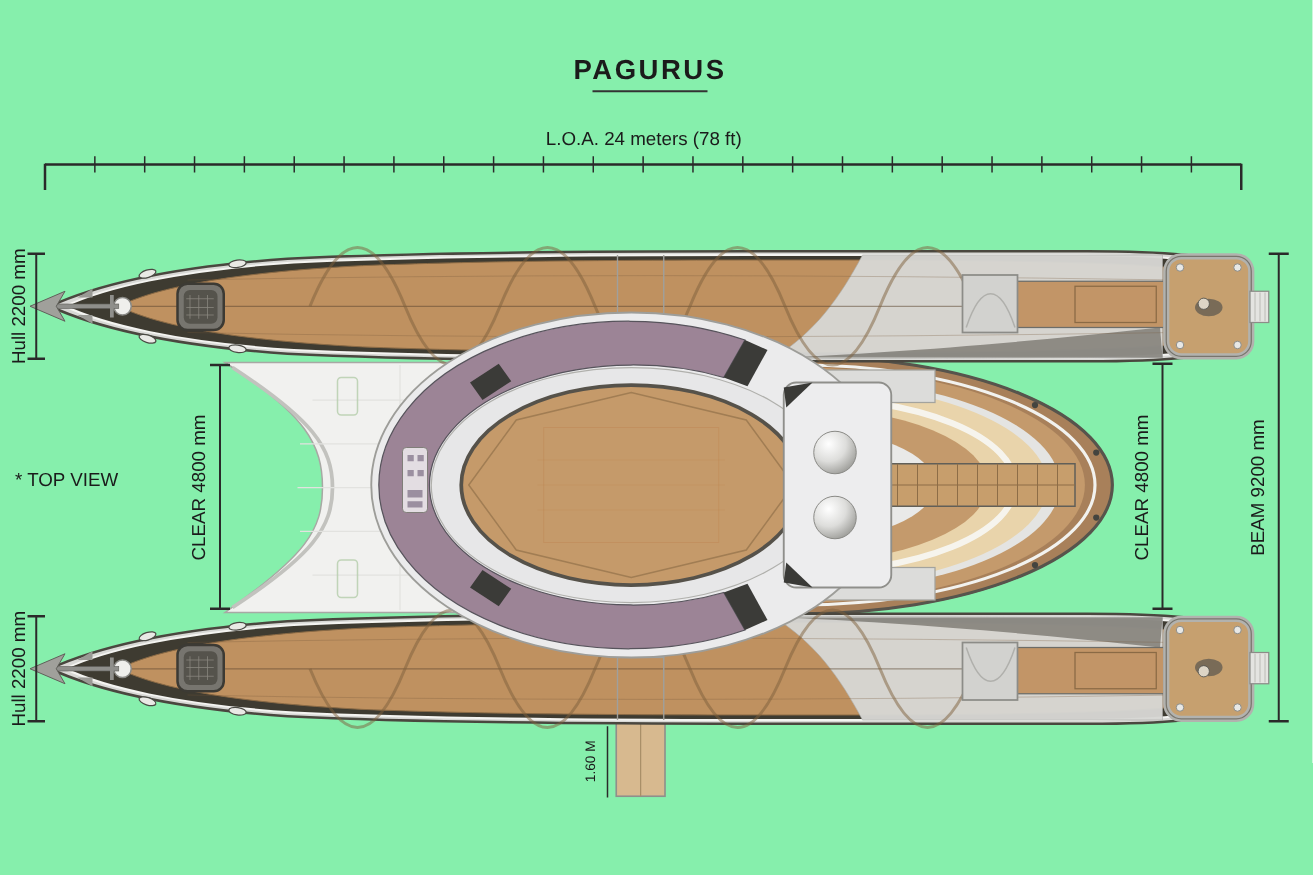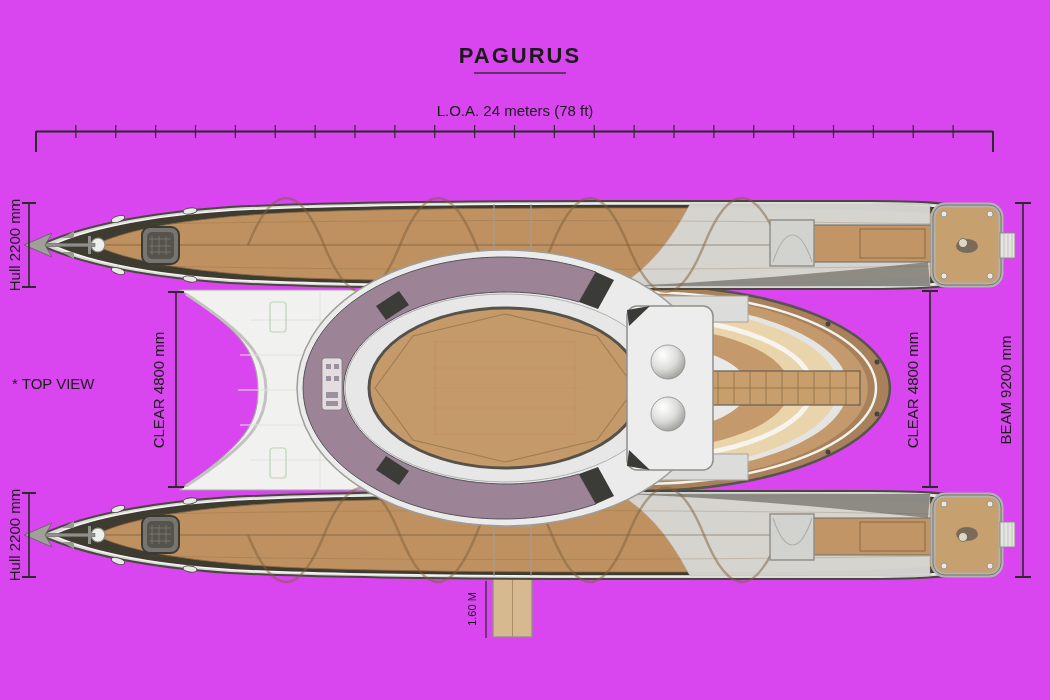--- a/index.html
+++ b/index.html
@@ -1,16 +1,16 @@
 <!DOCTYPE html>
 <html><head>
 <meta charset="utf-8">
 <style>
   html,body { margin:0; padding:0; background:#ffffff; }
-  #stage { position:relative; width:1050px; height:700px; background:#d946ef; overflow:hidden;
+  #stage { position:relative; width:1050px; height:700px; background:#86efac; overflow:hidden;
            font-family:"Liberation Sans", sans-serif; }
   svg { position:absolute; left:0; top:0; }
   text { fill:#1b1b1b; font-family:"Liberation Sans", sans-serif; }
   .dim-label  { font-size:15px; }
   .dim-small  { font-size:11px; }
   .title-text { font-size:22px; font-weight:bold; letter-spacing:2px; }
   .dim-stroke { stroke:#2a2a2a; }
 </style>
 </head>
 <body>

